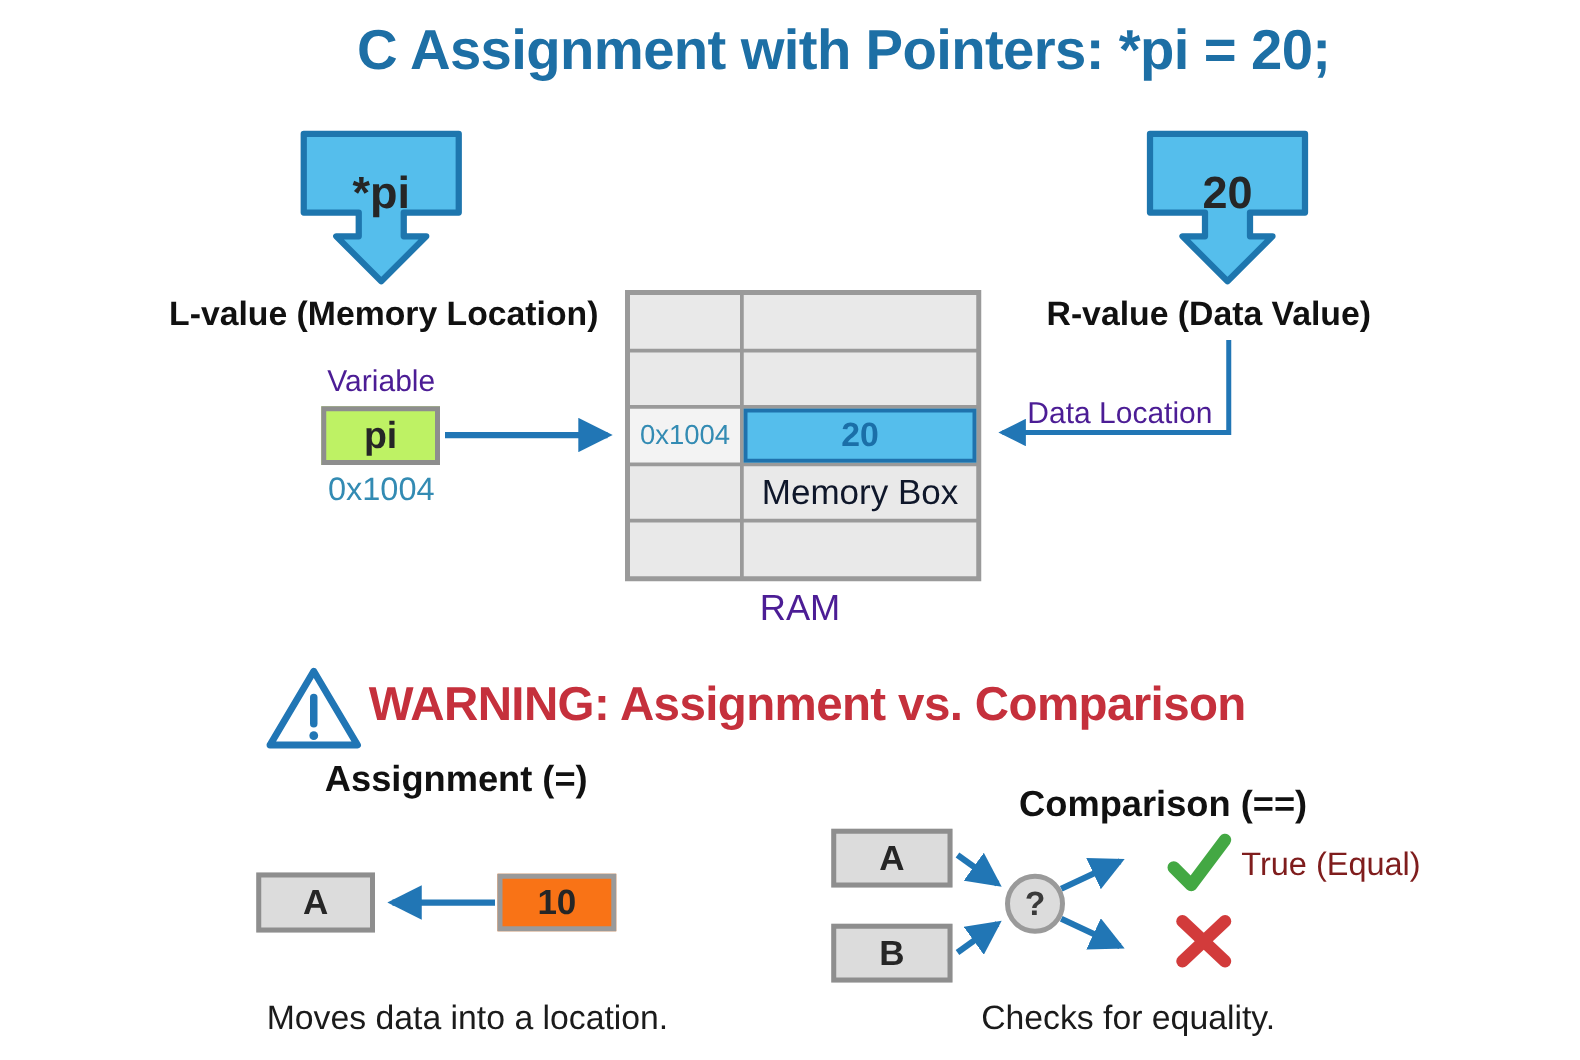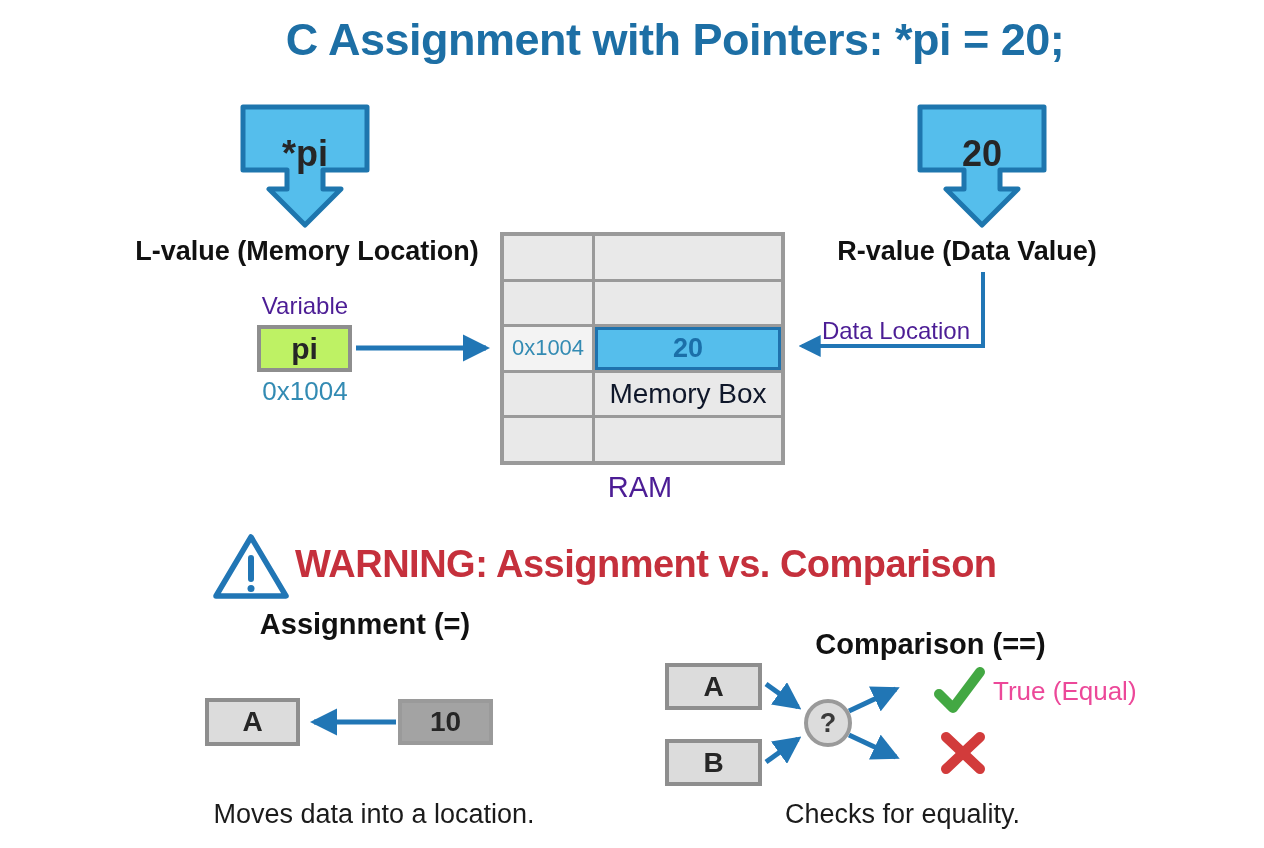--- a/index.html
+++ b/index.html
@@ -41,23 +41,23 @@
   .warning-text{
     left:295px;top:543px;width:790px;font-size:38px;font-weight:bold;
     color:#C5303C;letter-spacing:-0.5px;
   }
   .heading{font-size:29px;font-weight:bold;color:#111;text-align:center;}
   .gray-box{
     background:#DCDCDC;border:4px solid #8E8E8E;box-sizing:border-box;
     display:flex;align-items:center;justify-content:center;
     font-size:28px;font-weight:bold;color:#262626;
   }
-  .light-box{background:#a3a3a3;border:4px solid #9A9A9A;}
+  .light-box{background:#f97316;border:4px solid #9A9A9A;}
   .caption{font-size:27px;color:#1b1b1b;text-align:center;}
-  .result-label{font-size:26px;color:#ec4899;}
+  .result-label{font-size:26px;color:#7f1d1d;}
   .qmark{
     left:806px;top:701px;width:44px;height:44px;display:flex;align-items:center;
     justify-content:center;font-size:27px;font-weight:bold;color:#3a3a3a;
   }
 </style>
 </head>
 <body>
 
 <div class="canvas">
 

